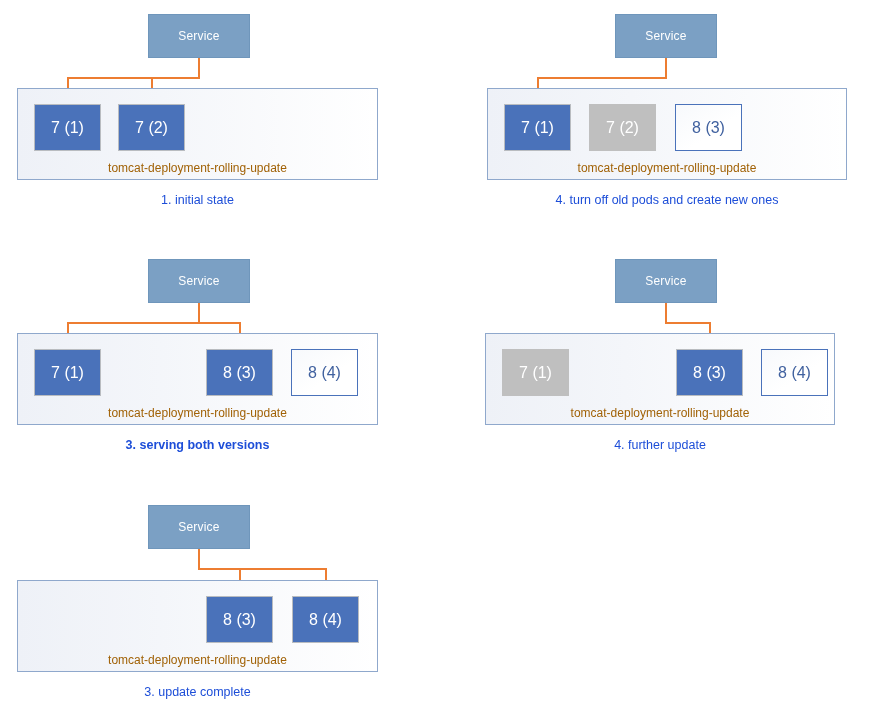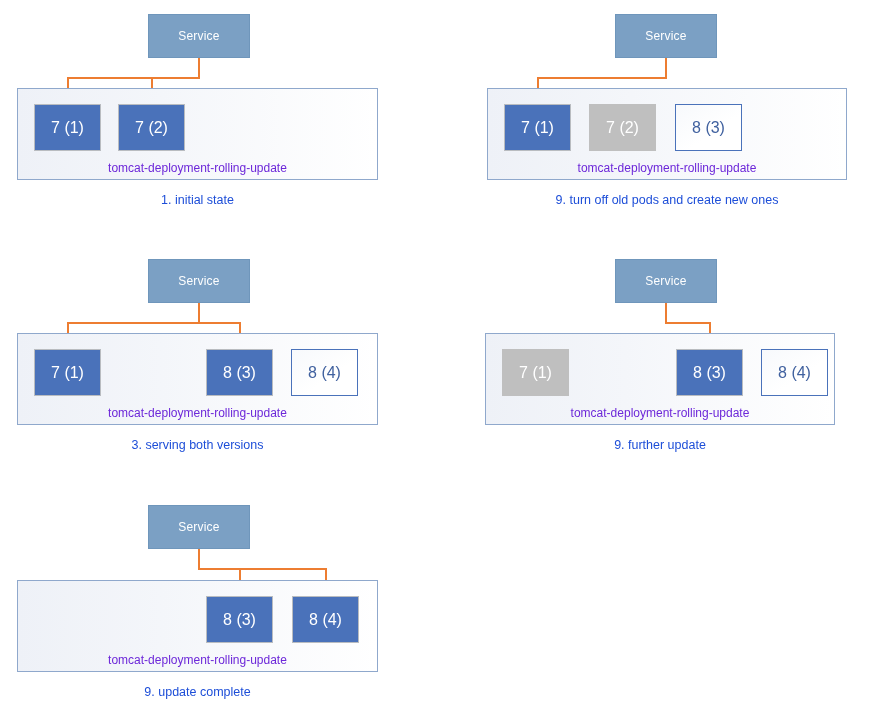--- a/index.html
+++ b/index.html
@@ -41,21 +41,21 @@
     position: absolute;
     box-sizing: border-box;
     border: 1px solid #8fa8cc;
     background: linear-gradient(to right, #eef1f7 0%, #f4f6fa 40%, #ffffff 100%);
   }
   .deployment-label {
     position: absolute;
     left: 0;
     width: 100%;
     text-align: center;
-    color: #6d28d9;
+    color: #a16207;
     font-size: 12px;
     white-space: nowrap;
   }
   
   .pod {
     position: absolute;
     box-sizing: border-box;
     display: flex;
     align-items: center;
     justify-content: center;
@@ -160,21 +160,21 @@
     </div>
     <div class="pod terminating" style="left:589px; top:104px; width:67px; height:47px;">
       <span>7 (2)</span>
     </div>
     <div class="pod pending" style="left:675px; top:104px; width:67px; height:47px;">
       <span>8 (3)</span>
     </div>
 
     <div class="deployment-label" style="left:487px; top:161px; width:360px;">tomcat-deployment-rolling-update</div>
 
-    <div class="caption" style="left:487px; top:193px; width:360px;">9. turn off old pods and create new ones</div>
+    <div class="caption" style="left:487px; top:193px; width:360px;">4. turn off old pods and create new ones</div>
   </div>
 
   <div class="panel">
     <div class="service-box" style="left:148px; top:259px; width:102px; height:44px;">
       <span>Service</span>
     </div>
 
     <div class="deployment-box" style="left:17px; top:333px; width:361px; height:92px;"></div>
 
     <div class="pod active" style="left:34px; top:349px; width:67px; height:47px;">
@@ -182,21 +182,21 @@
     </div>
     <div class="pod active" style="left:206px; top:349px; width:67px; height:47px;">
       <span>8 (3)</span>
     </div>
     <div class="pod pending" style="left:291px; top:349px; width:67px; height:47px;">
       <span>8 (4)</span>
     </div>
 
     <div class="deployment-label" style="left:17px; top:406px; width:361px;">tomcat-deployment-rolling-update</div>
 
-    <div class="caption" style="left:17px; top:438px; width:361px;">3. serving both versions</div>
+    <div class="caption" style="left:17px; top:438px; width:361px;font-weight:bold;">3. serving both versions</div>
   </div>
 
   <div class="panel">
     <div class="service-box" style="left:615px; top:259px; width:102px; height:44px;">
       <span>Service</span>
     </div>
 
     <div class="deployment-box" style="left:485px; top:333px; width:350px; height:92px;"></div>
 
     <div class="pod terminating" style="left:502px; top:349px; width:67px; height:47px;">
@@ -204,35 +204,35 @@
     </div>
     <div class="pod active" style="left:676px; top:349px; width:67px; height:47px;">
       <span>8 (3)</span>
     </div>
     <div class="pod pending" style="left:761px; top:349px; width:67px; height:47px;">
       <span>8 (4)</span>
     </div>
 
     <div class="deployment-label" style="left:485px; top:406px; width:350px;">tomcat-deployment-rolling-update</div>
 
-    <div class="caption" style="left:485px; top:438px; width:350px;">9. further update</div>
+    <div class="caption" style="left:485px; top:438px; width:350px;">4. further update</div>
   </div>
 
   <div class="panel">
     <div class="service-box" style="left:148px; top:505px; width:102px; height:44px;">
       <span>Service</span>
     </div>
 
     <div class="deployment-box" style="left:17px; top:580px; width:361px; height:92px;"></div>
 
     <div class="pod active" style="left:206px; top:596px; width:67px; height:47px;">
       <span>8 (3)</span>
     </div>
     <div class="pod active" style="left:292px; top:596px; width:67px; height:47px;">
       <span>8 (4)</span>
     </div>
 
     <div class="deployment-label" style="left:17px; top:653px; width:361px;">tomcat-deployment-rolling-update</div>
 
-    <div class="caption" style="left:17px; top:685px; width:361px;">9. update complete</div>
+    <div class="caption" style="left:17px; top:685px; width:361px;">3. update complete</div>
   </div>
 
 </div>
 
 </body></html>

